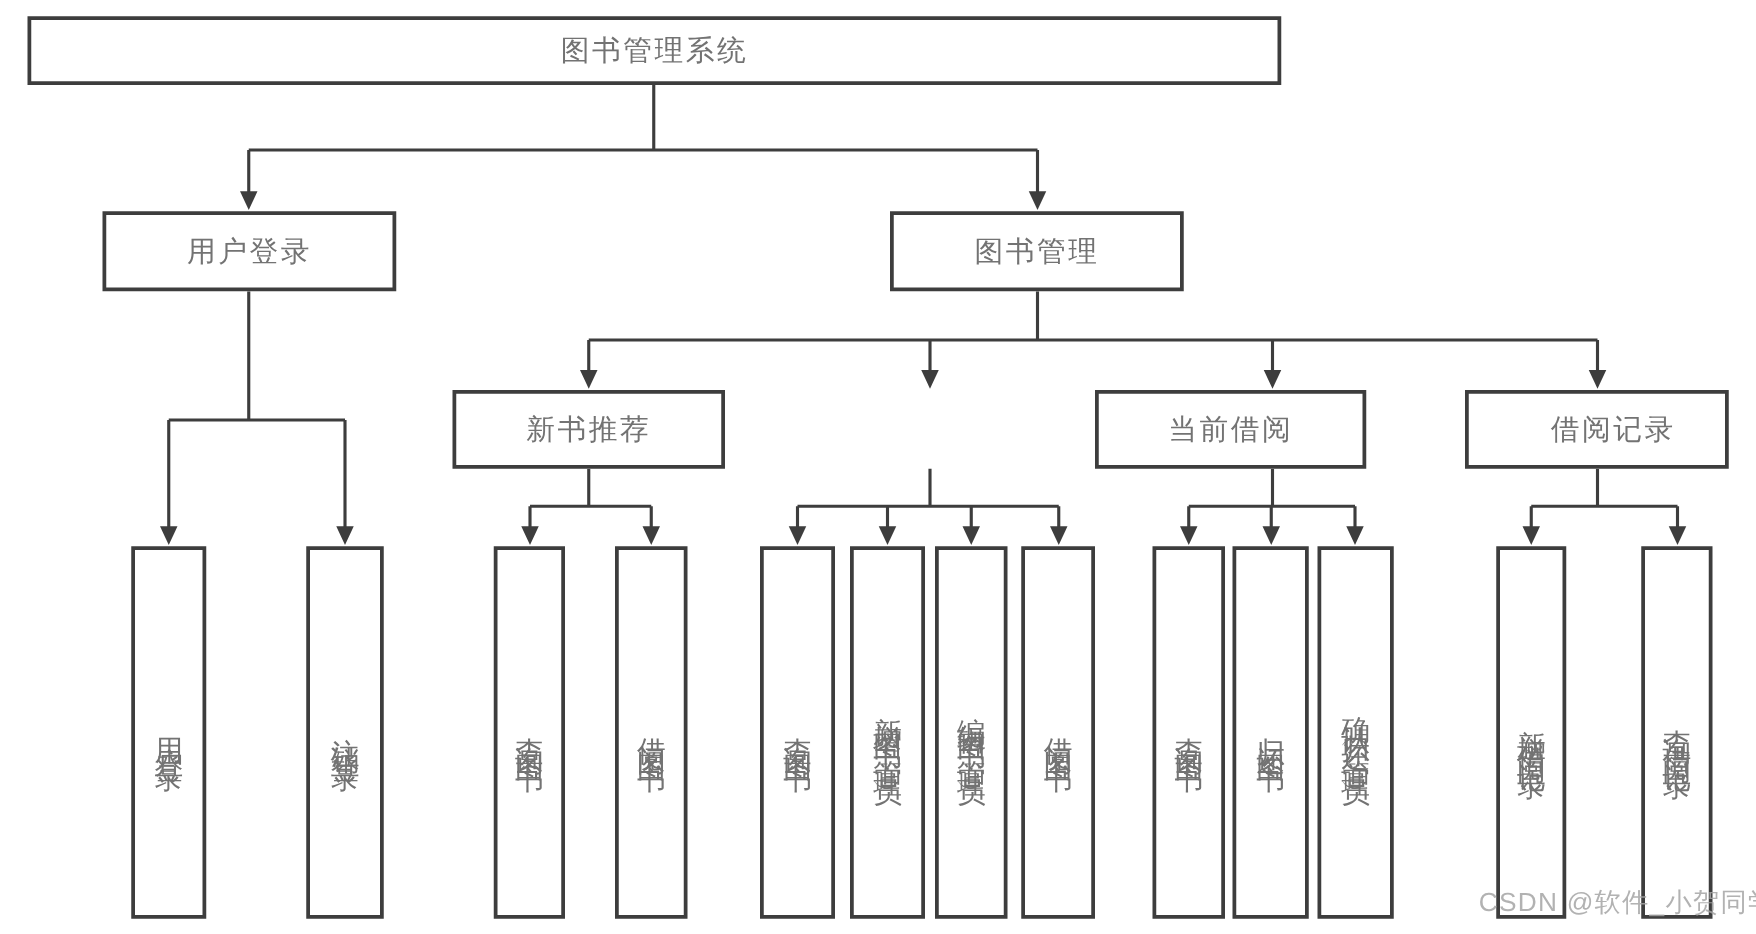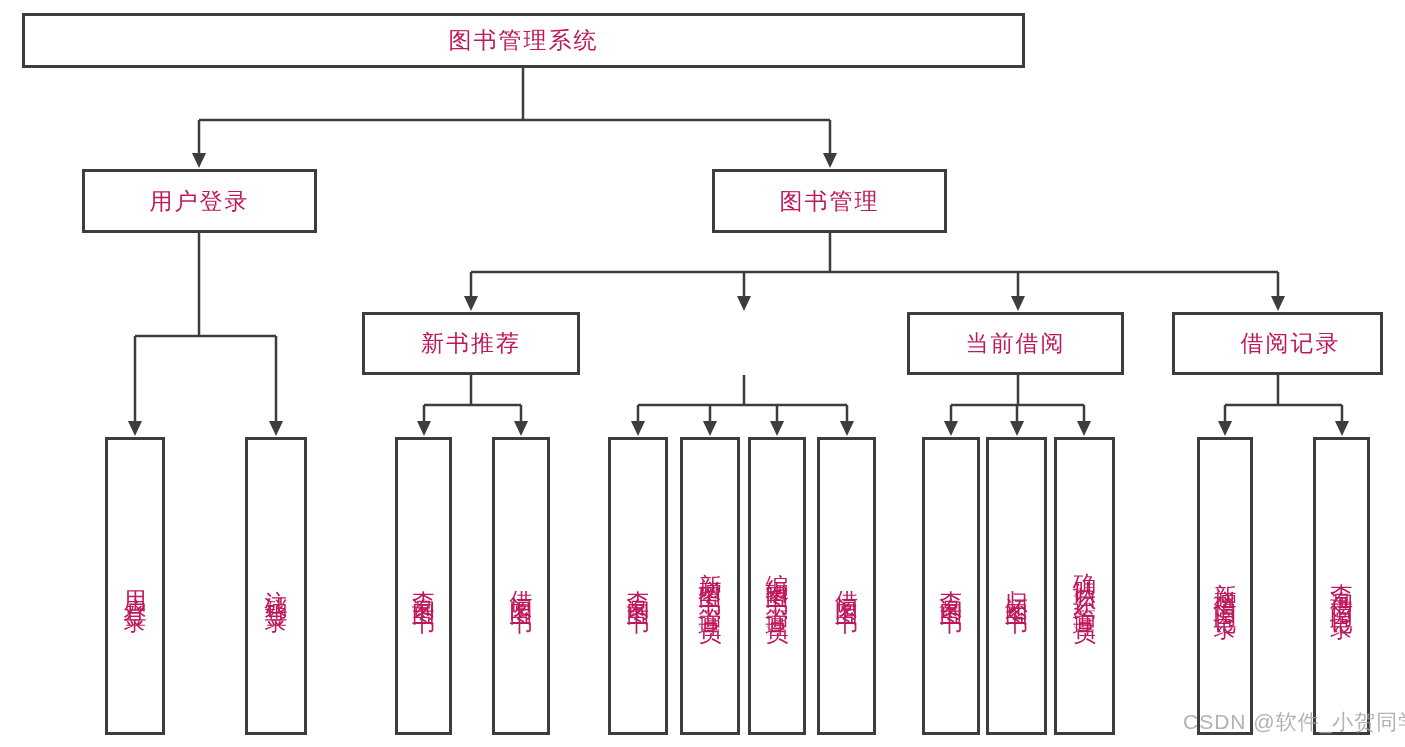--- a/index.html
+++ b/index.html
@@ -19,21 +19,21 @@
     position: absolute;
     left: 0;
     top: 0;
     pointer-events: none;
   }
   .node {
     position: absolute;
     box-sizing: border-box;
     border: 3px solid #3d3d3d;
     background: #ffffff;
-    color: #be185d;
+    color: #737373;
     display: flex;
     align-items: center;
     justify-content: center;
     font-size: 23px;
     letter-spacing: 2px;
     white-space: nowrap;
   }
   .node.h {
     
   }
@@ -98,21 +98,21 @@
       <polygon points="1335,421 1349,421 1342,436"></polygon>
     </g>
   </svg>
 
   <div class="node h" style="left:22px; top:13px; width:1003px; height:55px;">图书管理系统</div>
 
   <div class="node h" style="left:82px; top:169px; width:235px; height:64px;">用户登录</div>
   <div class="node h" style="left:362px; top:312px; width:218px; height:63px;">新书推荐</div>
 
   <div class="node h" style="left:712px; top:169px; width:235px; height:64px;">图书管理</div>
-  <div class="node h" style="left:907px; top:312px; width:217px; height:63px;">当前借阅</div>
+  <div class="node h" style="left:876px; top:312px; width:217px; height:63px;">当前借阅</div>
   <div class="node h" style="left:1172px; top:312px; width:211px; height:63px;padding-left:26px;">借阅记录</div>
 
   <div class="node v" style="left:105px; top:437px; width:60px; height:298px;">用户登录</div>
   <div class="node v" style="left:245px; top:437px; width:62px; height:298px;">注销登录</div>
 
   <div class="node v" style="left:395px; top:437px; width:57px; height:298px;">查询图书</div>
   <div class="node v" style="left:492px; top:437px; width:58px; height:298px;">借阅图书</div>
 
   <div class="node v" style="left:608px; top:437px; width:60px; height:298px;">查询图书</div>
   <div class="node v" style="left:680px; top:437px; width:60px; height:298px;">新增图书（管理员）</div>

